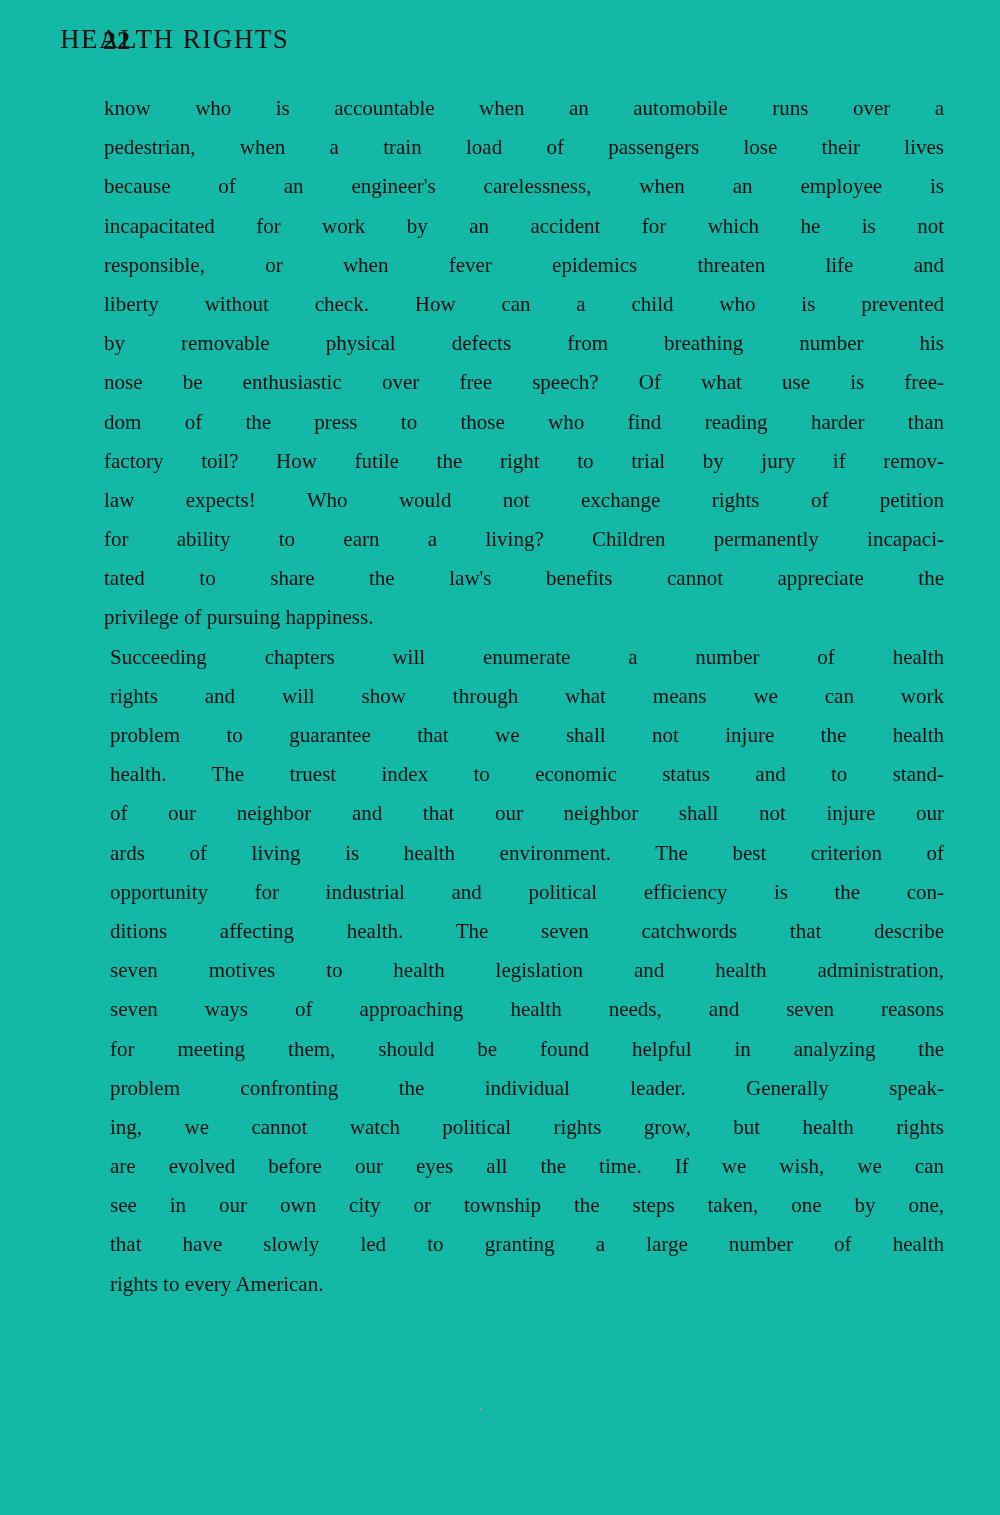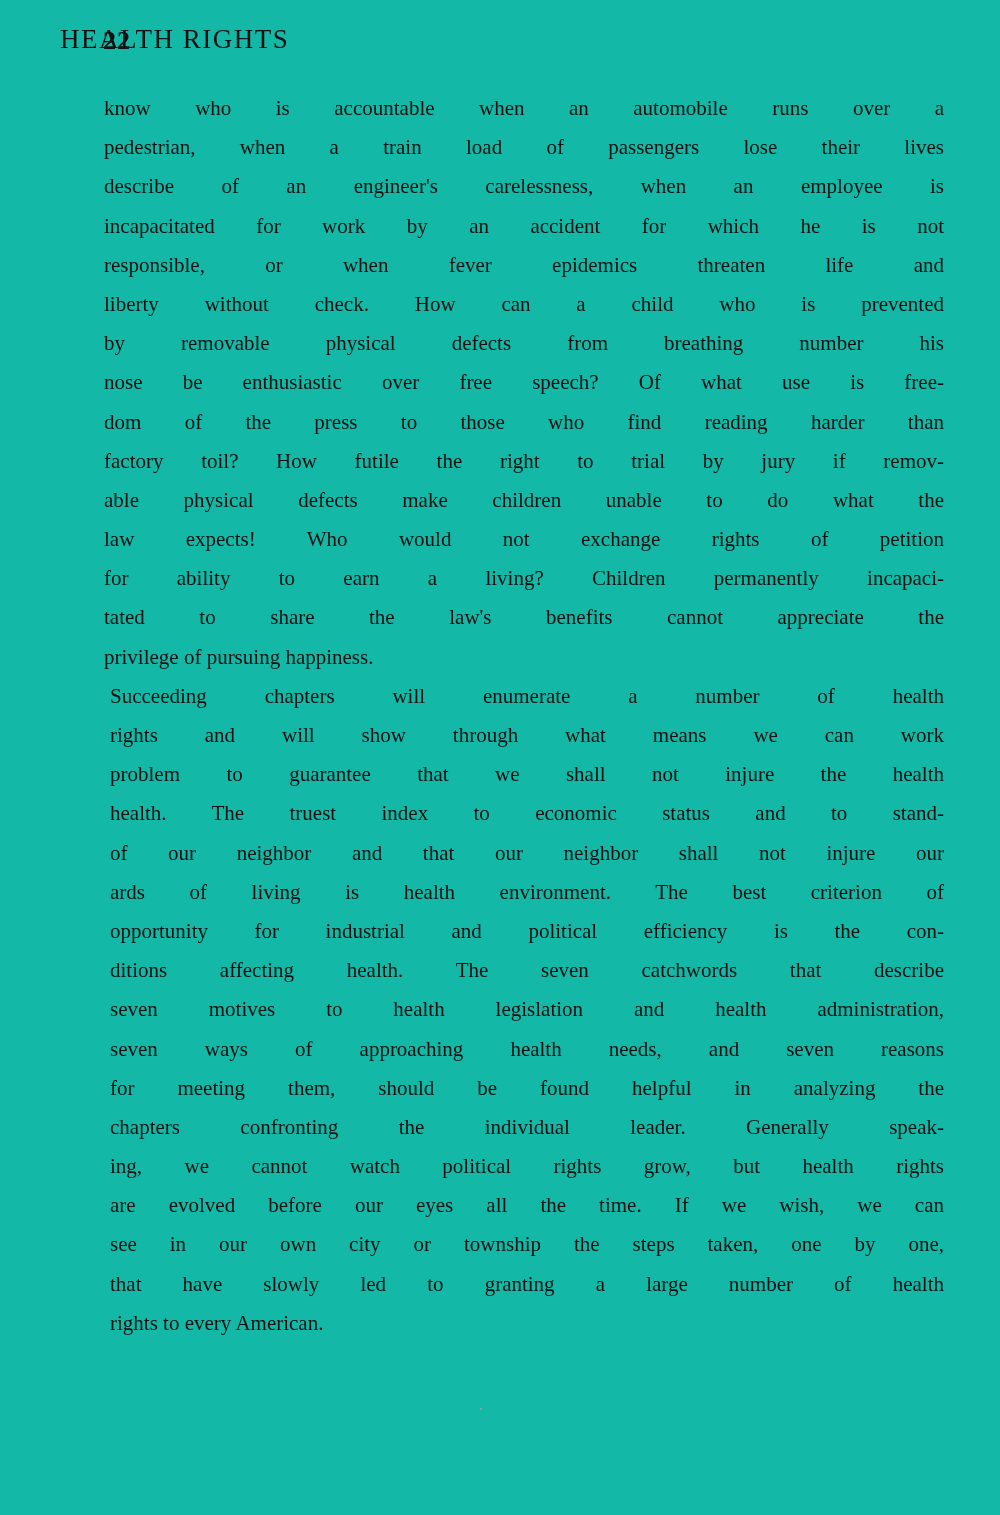--- a/index.html
+++ b/index.html
@@ -21,47 +21,46 @@
 <div class="page">
   <div class="running-head">
     <span class="page-number">22</span>
     <span class="header-title">HEALTH RIGHTS</span>
   </div>
 
   <div class="body-text">
     <div id="para-0">
         <div class="line">know who is accountable when an automobile runs over a</div>
         <div class="line">pedestrian, when a train load of passengers lose their lives</div>
-        <div class="line">describe of an engineer's carelessness, when an employee is</div>
+        <div class="line">because of an engineer's carelessness, when an employee is</div>
         <div class="line">incapacitated for work by an accident for which he is not</div>
         <div class="line">responsible, or when fever epidemics threaten life and</div>
         <div class="line">liberty without check. How can a child who is prevented</div>
         <div class="line">by removable physical defects from breathing number his</div>
         <div class="line">nose be enthusiastic over free speech? Of what use is free-</div>
         <div class="line">dom of the press to those who find reading harder than</div>
         <div class="line">factory toil? How futile the right to trial by jury if remov-</div>
-        <div class="line">able physical defects make children unable to do what the</div>
         <div class="line">law expects! Who would not exchange rights of petition</div>
         <div class="line">for ability to earn a living? Children permanently incapaci-</div>
         <div class="line">tated to share the law's benefits cannot appreciate the</div>
         <div class="line last">privilege of pursuing happiness.</div>
       </div>
     <div id="para-1">
         <div class="line sub indent">Succeeding chapters will enumerate a number of health</div>
         <div class="line sub">rights and will show through what means we can work</div>
         <div class="line sub">problem to guarantee that we shall not injure the health</div>
         <div class="line sub">health. The truest index to economic status and to stand-</div>
         <div class="line sub">of our neighbor and that our neighbor shall not injure our</div>
         <div class="line sub">ards of living is health environment. The best criterion of</div>
         <div class="line sub">opportunity for industrial and political efficiency is the con-</div>
         <div class="line sub">ditions affecting health. The seven catchwords that describe</div>
         <div class="line sub">seven motives to health legislation and health administration,</div>
         <div class="line sub">seven ways of approaching health needs, and seven reasons</div>
         <div class="line sub">for meeting them, should be found helpful in analyzing the</div>
-        <div class="line sub">chapters confronting the individual leader. Generally speak-</div>
+        <div class="line sub">problem confronting the individual leader. Generally speak-</div>
         <div class="line sub">ing, we cannot watch political rights grow, but health rights</div>
         <div class="line sub">are evolved before our eyes all the time. If we wish, we can</div>
         <div class="line sub">see in our own city or township the steps taken, one by one,</div>
         <div class="line sub">that have slowly led to granting a large number of health</div>
         <div class="line sub last">rights to every American.</div>
       </div>
   </div>
 
   <div class="dot"></div>
 </div>

